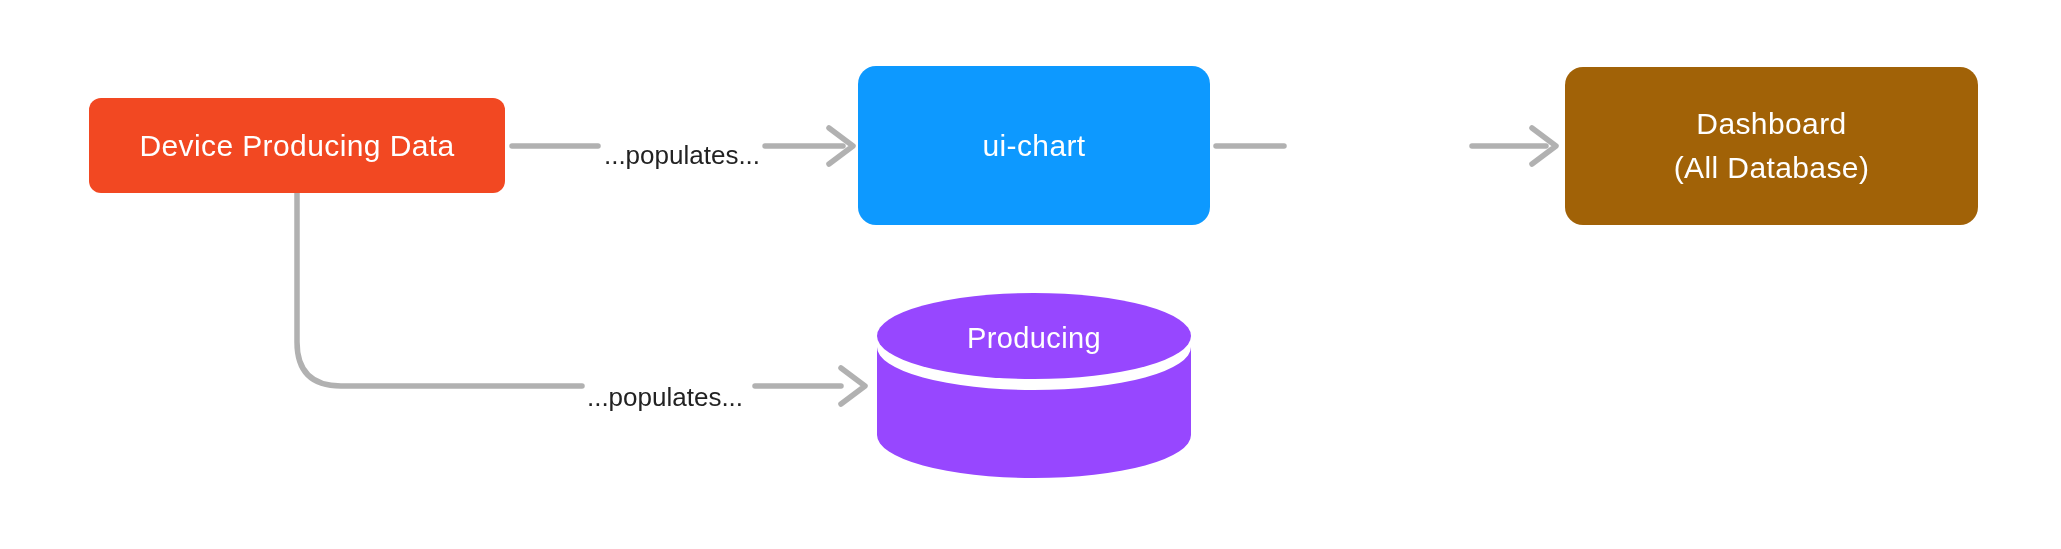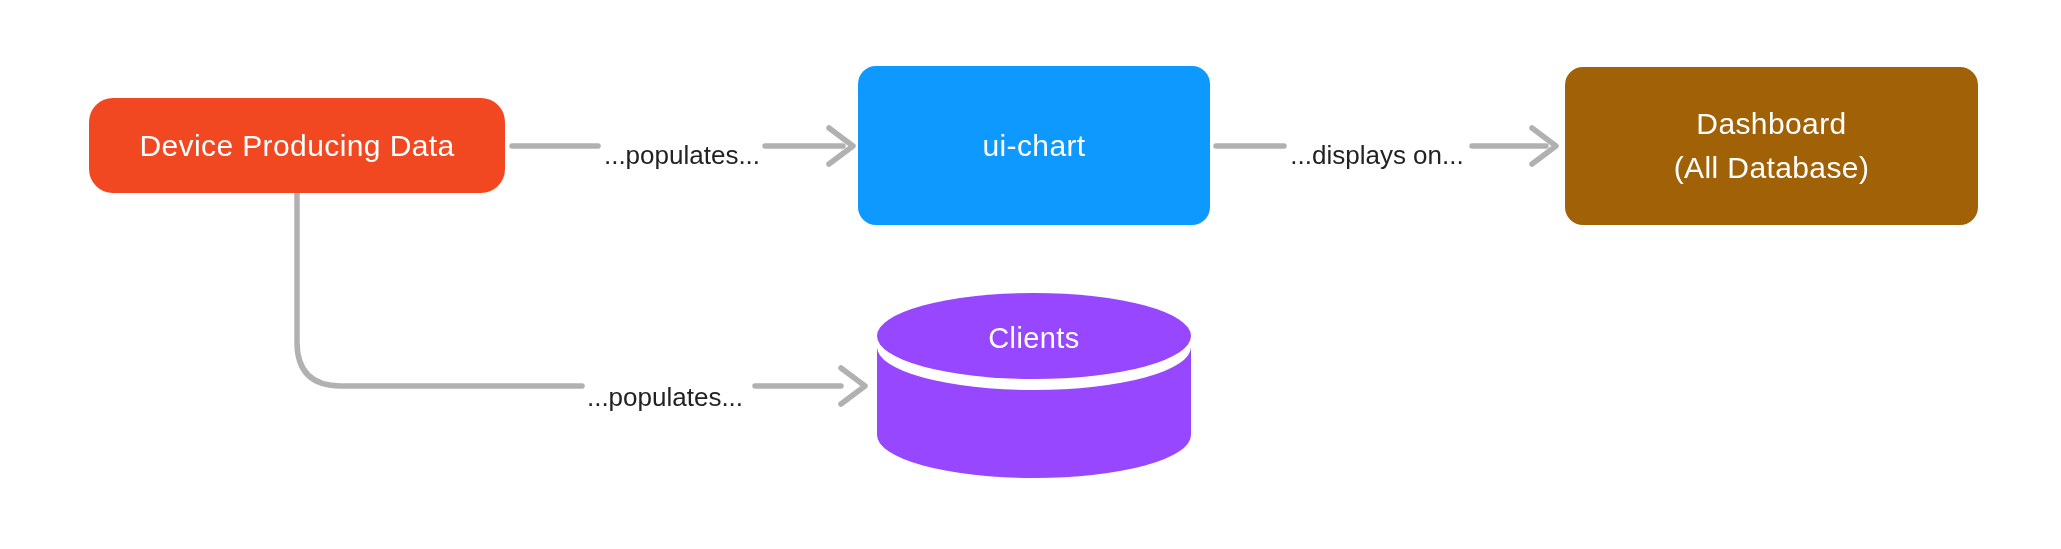--- a/index.html
+++ b/index.html
@@ -24,21 +24,21 @@
     flex-direction:column;
     align-items:center;
     justify-content:center;
     color:#ffffff;
     font-weight:500;
     letter-spacing:0.4px;
     text-align:center;
   }
   .node-device{
     left:89px;top:98px;width:416px;height:95px;
-    background:#F24822;border-radius:24px;font-size:30px;
+    background:#F24822;border-radius:12px;font-size:30px;
   }
   .node-uichart{
     left:858px;top:66px;width:352px;height:159px;
     background:#0D99FF;border-radius:18px;font-size:30px;
   }
   .node-dashboard{
     left:1565px;top:67px;width:413px;height:158px;
     background:#a16207;border-radius:18px;font-size:30px;
     line-height:44px;
   }
@@ -98,19 +98,18 @@
 
   <div class="node node-uichart">
     <span>ui-chart</span>
   </div>
 
   <div class="node node-dashboard">
     <span>Dashboard</span>
     <span>(All Database)</span>
   </div>
 
-  <div class="db-label">Clients</div>
+  <div class="db-label">Producing</div>
 
   <div class="edge-label edge-label-1">...populates...</div>
-  <div class="edge-label edge-label-2">...displays on...</div>
   <div class="edge-label edge-label-3">...populates...</div>
 
 </div>
 
 </body></html>

